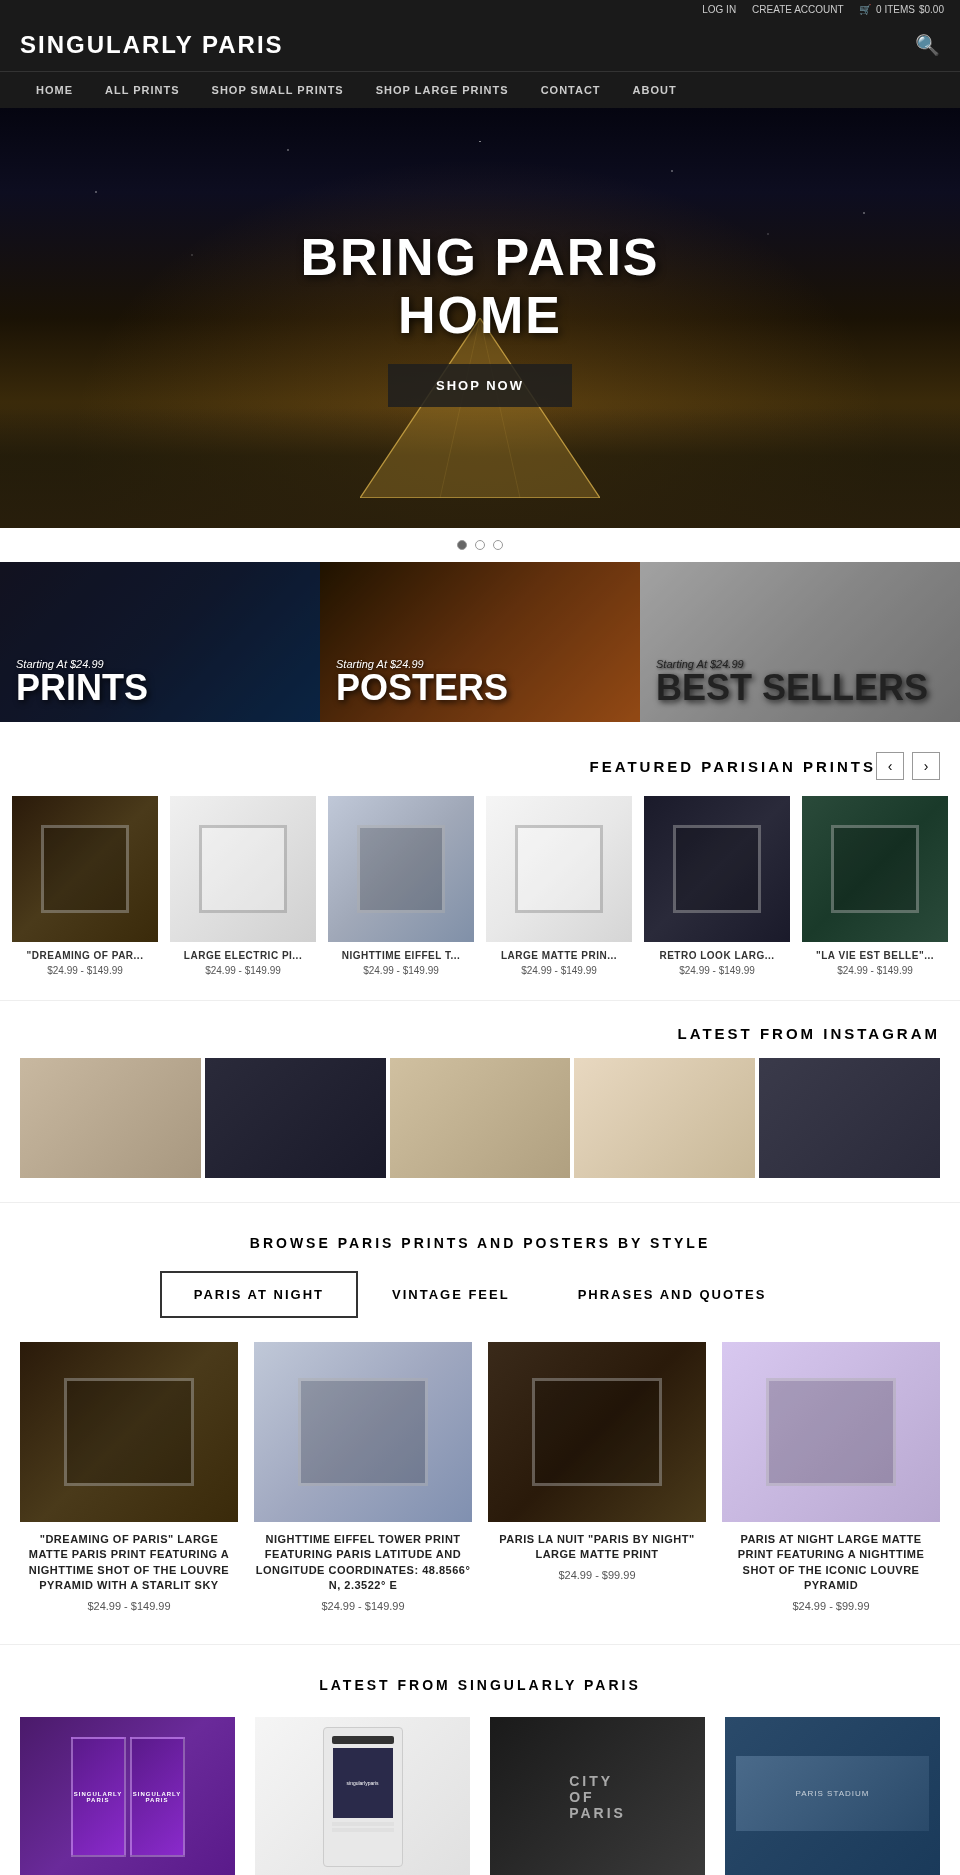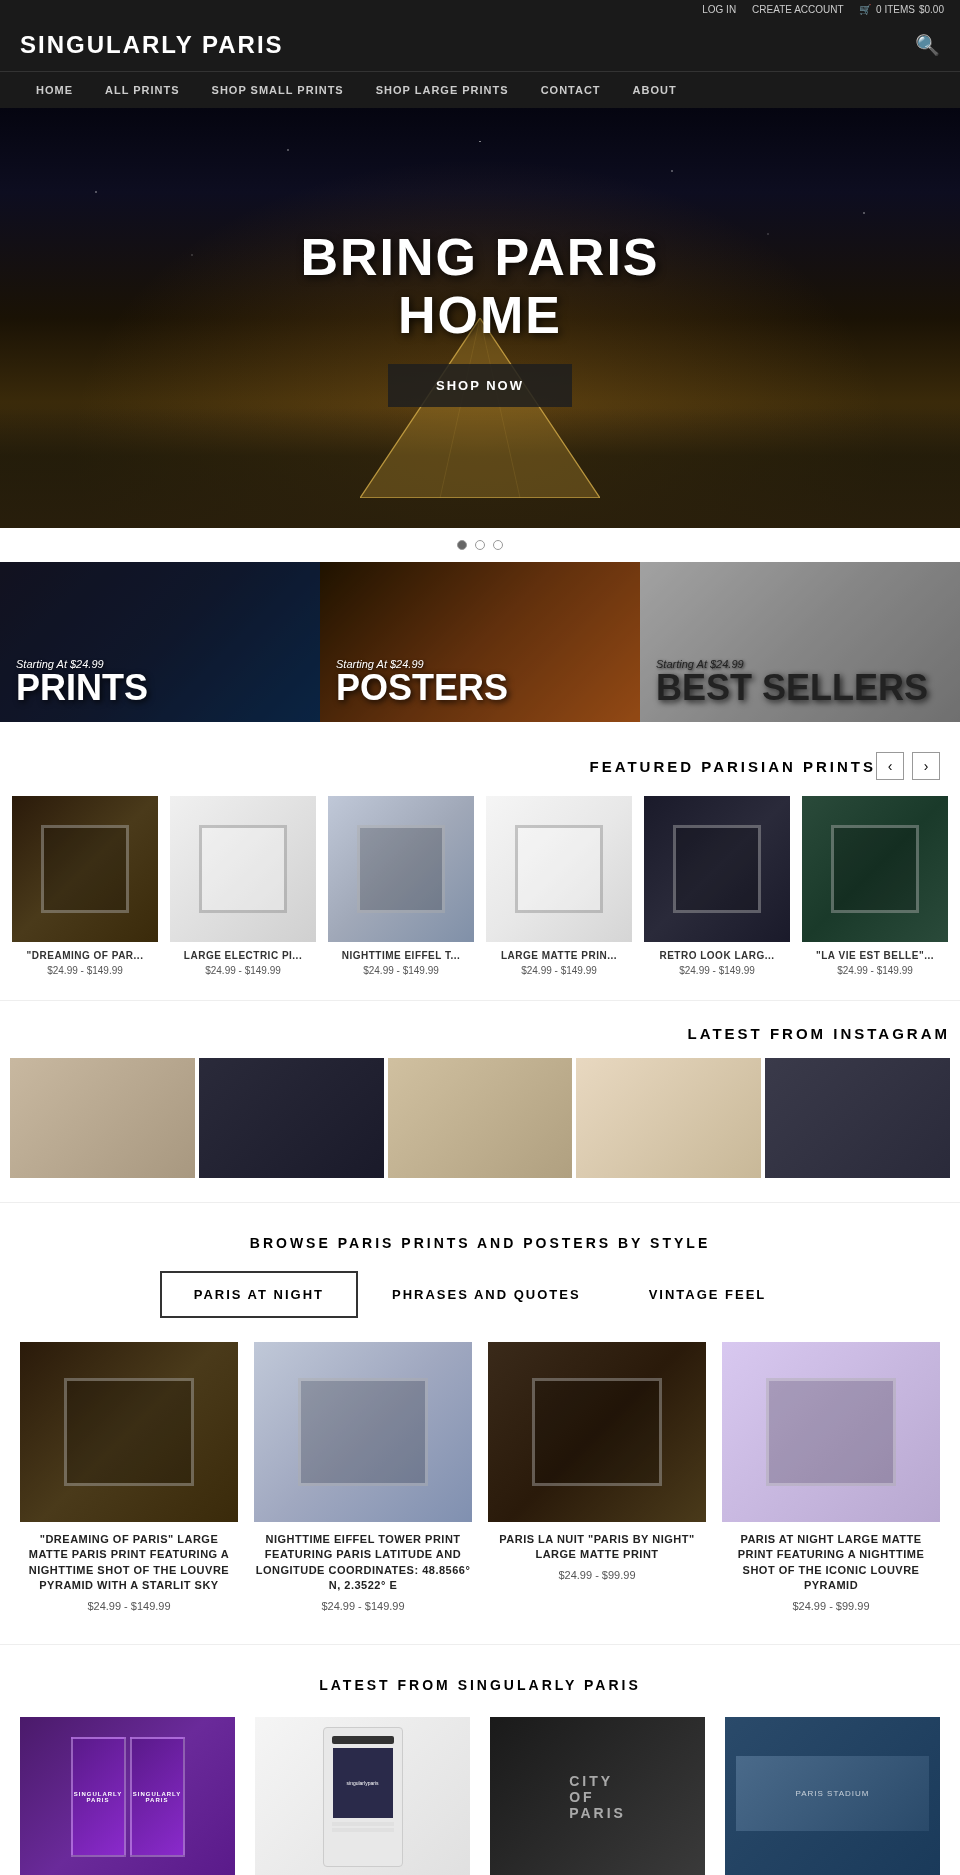--- a/index.html
+++ b/index.html
@@ -256,21 +256,21 @@
       color: #333;
     }
     .product-price {
       font-size: 10px;
       color: #555;
       text-align: center;
     }
 
     
     .instagram-section {
-      padding: 24px 10px;
+      padding: 24px 20px;
       text-align: center;
       border-top: 1px solid #eee;
     }
     .instagram-grid {
       display: grid;
       grid-template-columns: repeat(5, 1fr);
       gap: 4px;
       margin-top: 16px;
     }
     .insta-cell {
@@ -548,22 +548,22 @@
     <div class="insta-cell" style="background:linear-gradient(135deg,#d0c0a0,#b0a080);"></div>
     <div class="insta-cell" style="background:linear-gradient(135deg,#e8d8c0,#c8b898);"></div>
     <div class="insta-cell" style="background:linear-gradient(135deg,#3a3a4a,#2a2a3a);"></div>
   </div>
 </div>
 
 <div class="browse-section">
   <div class="browse-title">BROWSE PARIS PRINTS AND POSTERS BY STYLE</div>
   <div class="style-tabs">
     <div class="style-tab active">PARIS AT NIGHT</div>
+    <div class="style-tab">VINTAGE FEEL</div>
     <div class="style-tab">PHRASES AND QUOTES</div>
-    <div class="style-tab">VINTAGE FEEL</div>
   </div>
   <div class="browse-products">
     <div class="browse-product-card">
       <div class="browse-product-img bp-img-1">
         <div class="product-frame">
             <div class="inline-frame"></div>
           </div>
       </div>
       <div class="browse-product-name">"DREAMING OF PARIS" LARGE MATTE PARIS PRINT FEATURING A NIGHTTIME SHOT OF THE LOUVRE PYRAMID WITH A STARLIT SKY</div>
       <div class="browse-product-price">$24.99 - $149.99</div>

